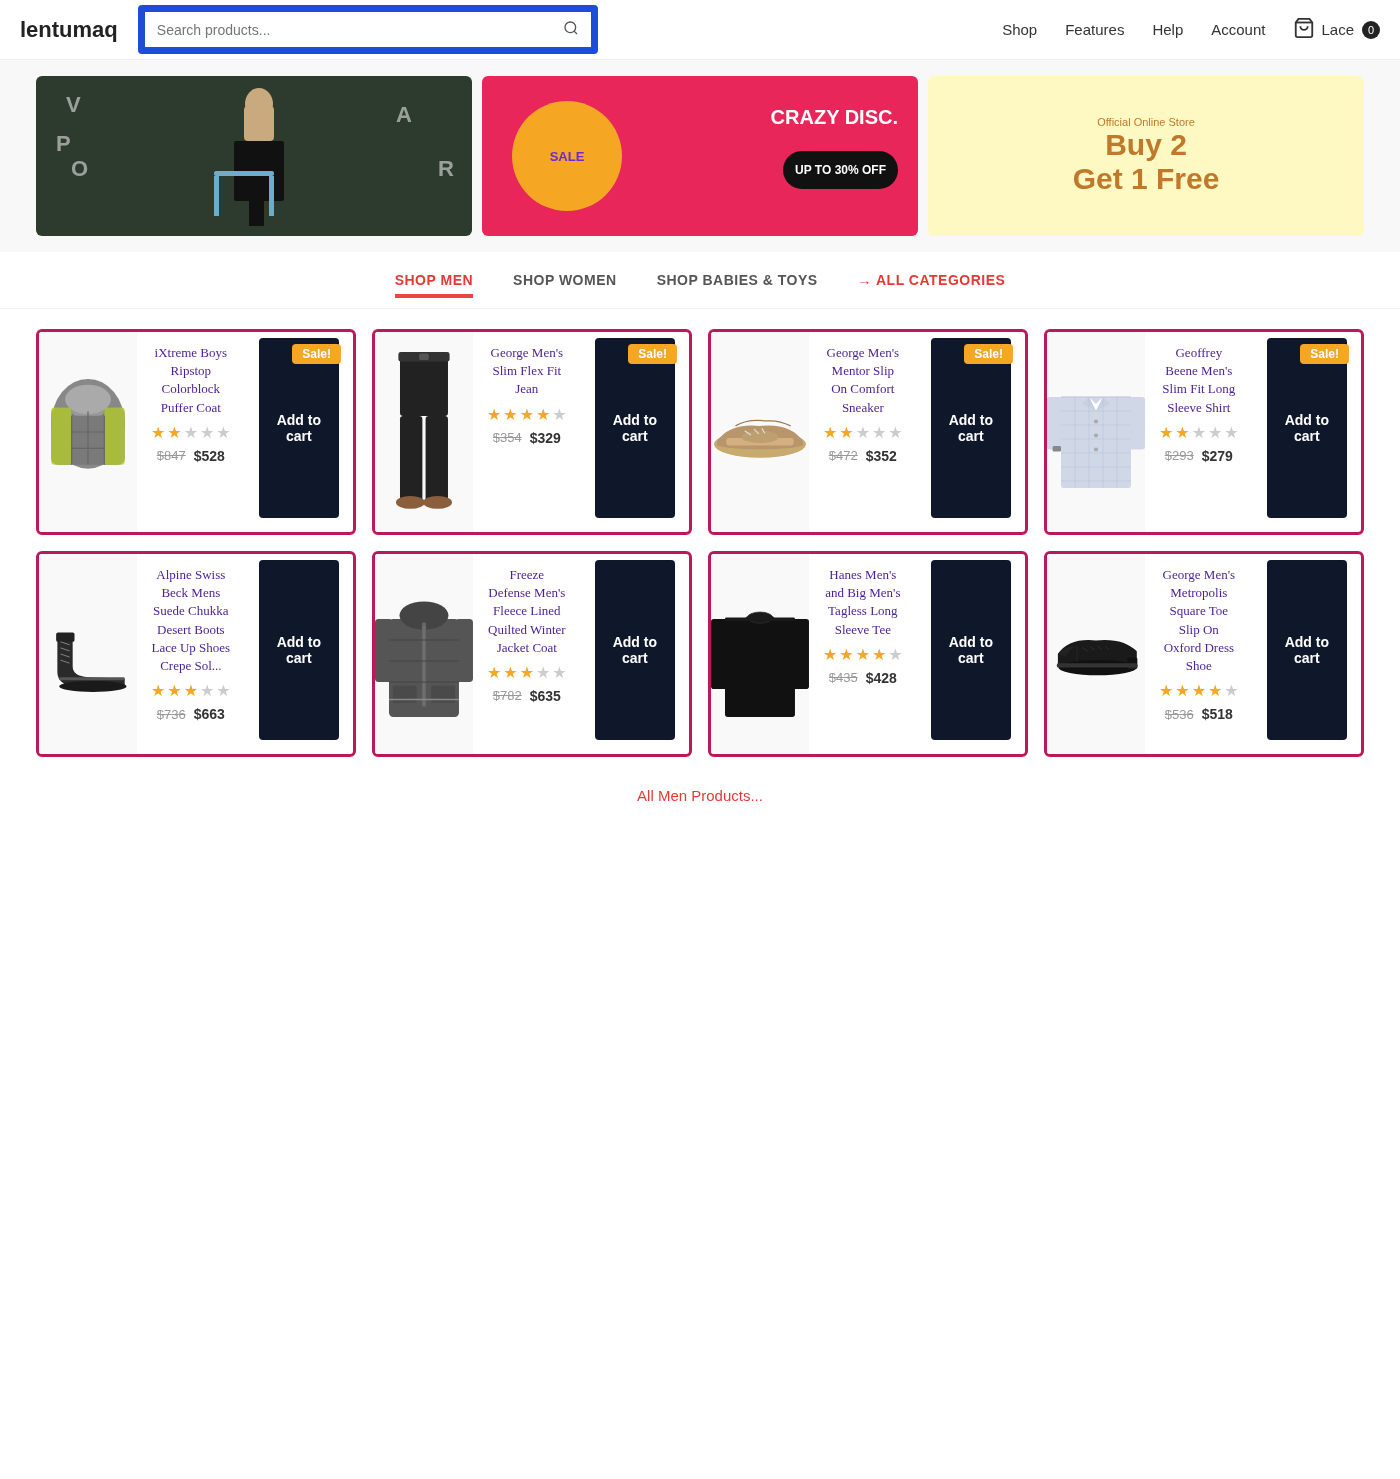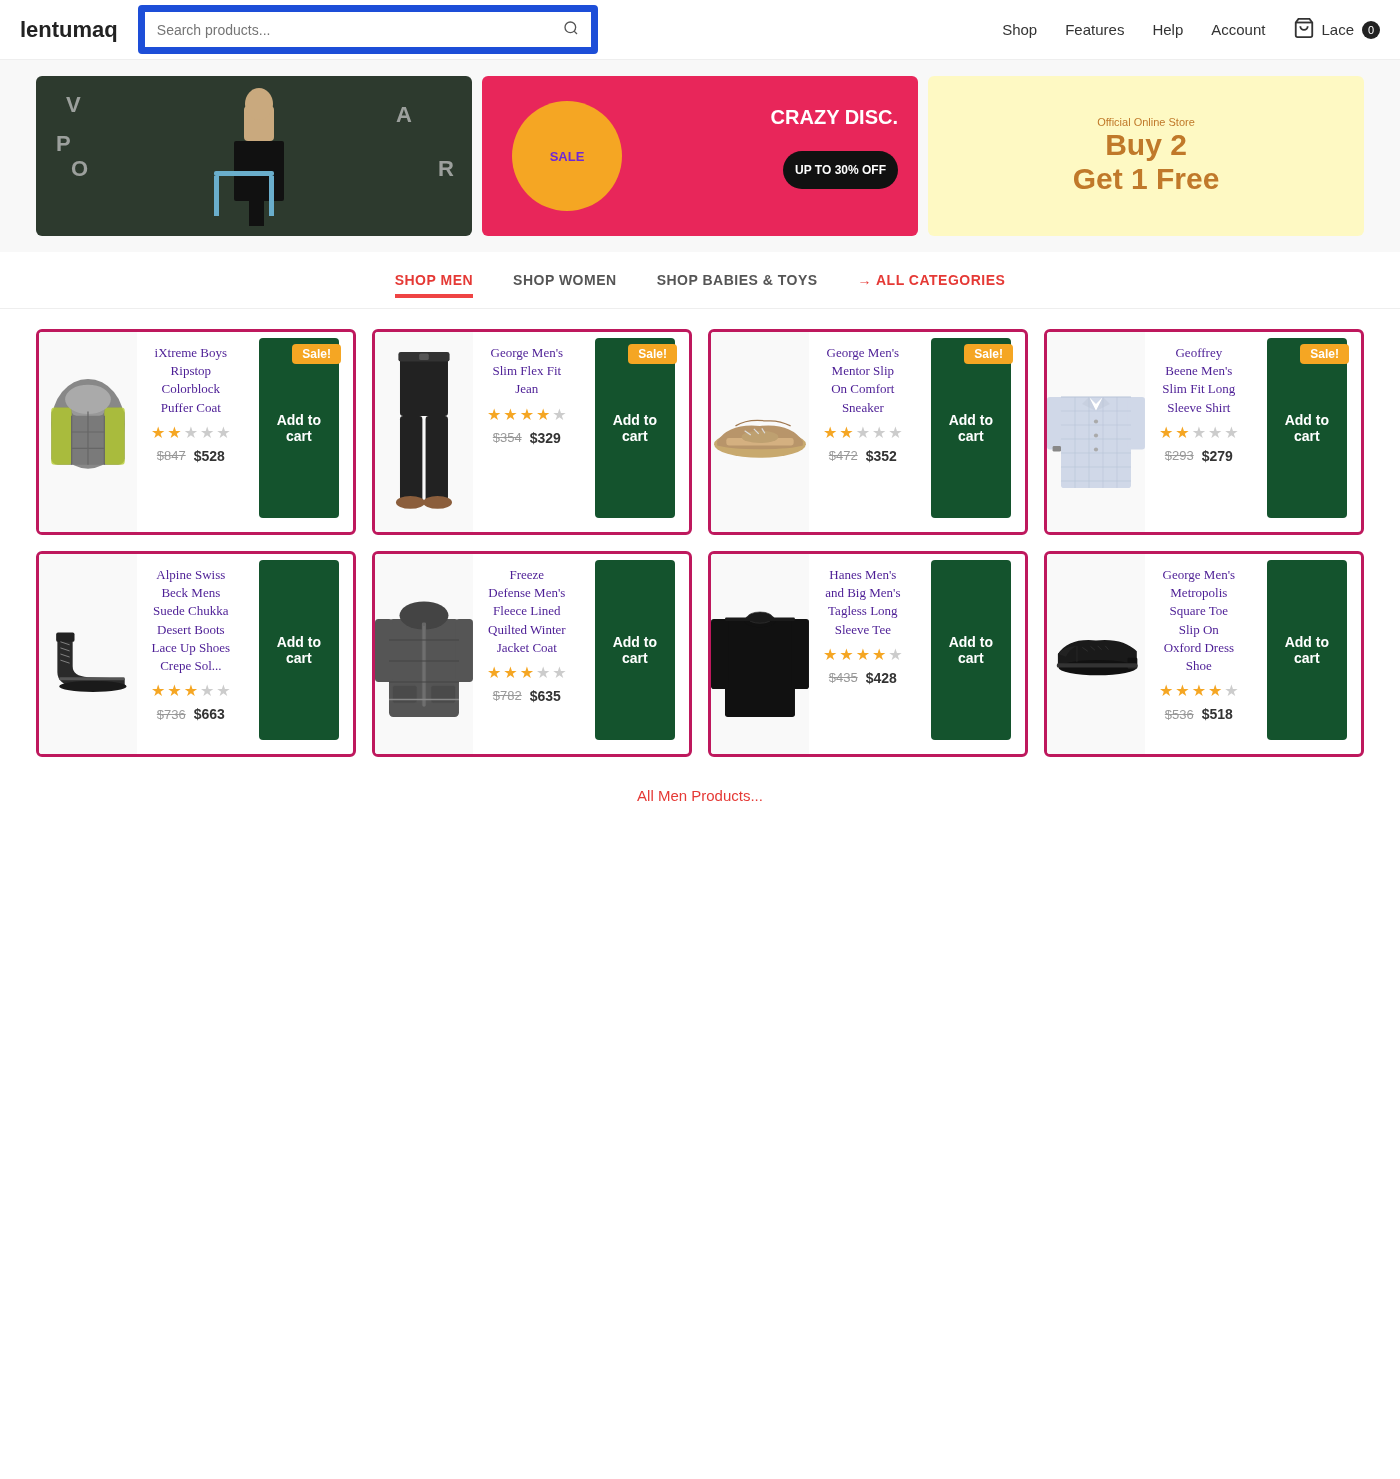--- a/index.html
+++ b/index.html
@@ -274,21 +274,21 @@
       text-decoration: line-through;
       color: #999;
       font-size: 13px;
     }
     .price-new {
       color: #333;
       font-size: 14px;
       font-weight: bold;
     }
     .add-to-cart-btn {
-      background: #14532d;
+      background: #0f172a;
       color: #fff;
       border: none;
       padding: 10px;
       font-size: 14px;
       font-weight: 600;
       border-radius: 4px;
       cursor: pointer;
       margin: 6px 14px 14px;
       text-align: center;
     }

